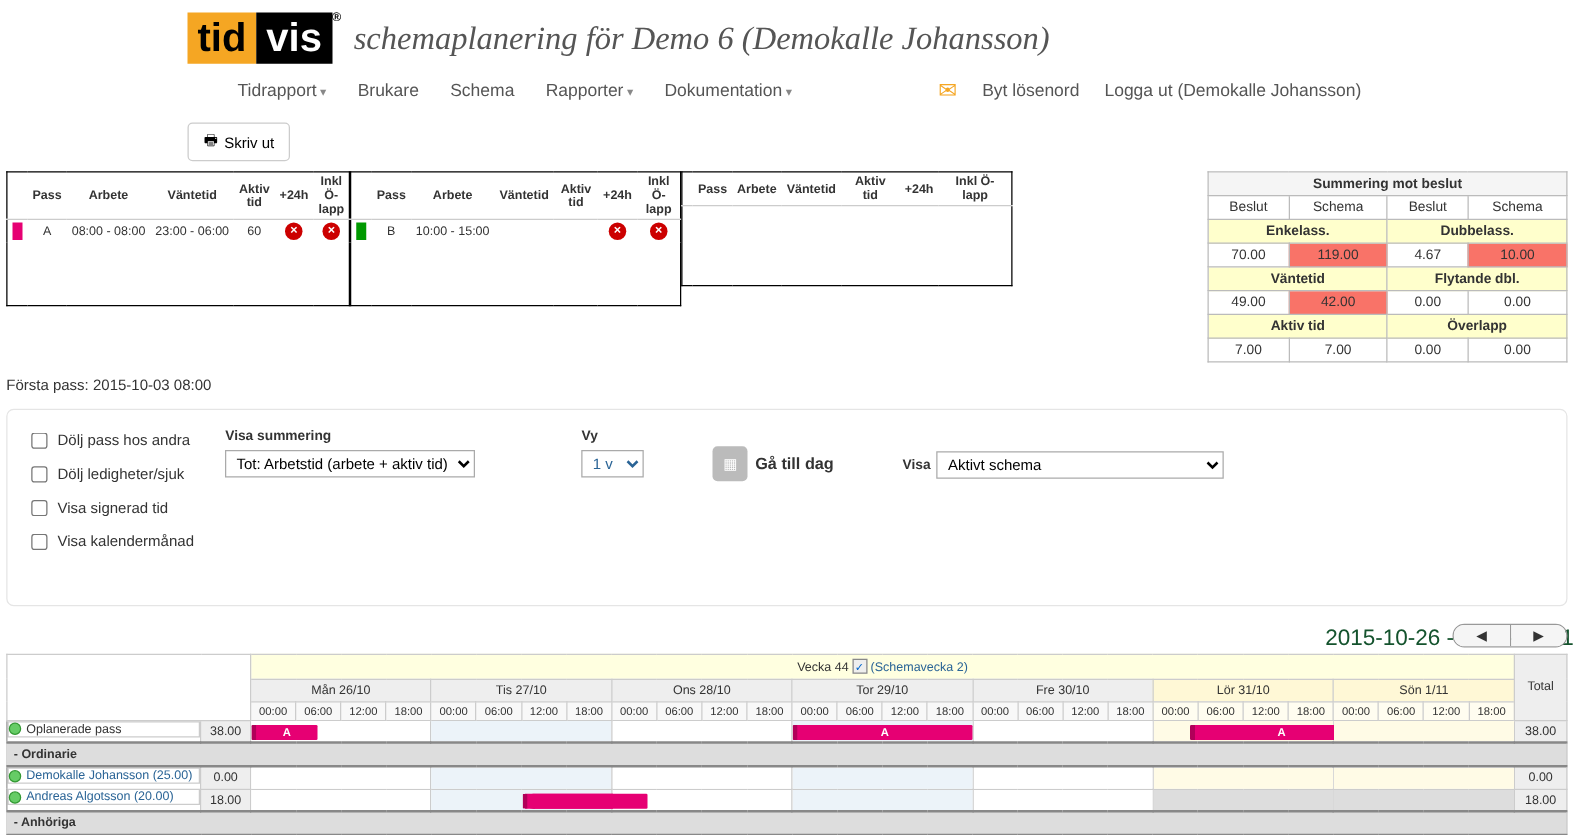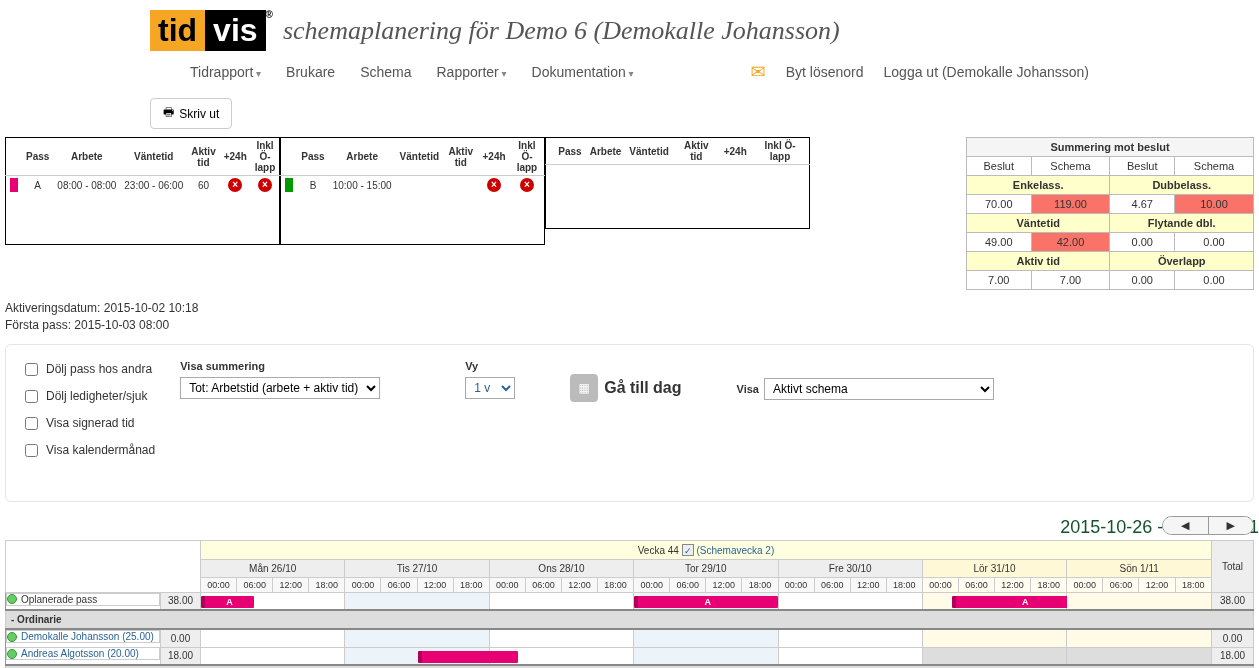--- a/index.html
+++ b/index.html
@@ -240,21 +240,20 @@
       <td>7.00</td>
           <td>7.00</td>
       <td>0.00</td>
           <td>0.00</td>
     </tr>
   </tbody>
     </table>
 </div>
 
 <div class="info-text">
-  <div>Aktiveringsdatum: 2015-10-02 10:18</div>
   <div>Första pass: 2015-10-03 08:00</div>
 </div>
 
 <div class="filter-panel">
   <div class="checkbox-col">
     <div class="checkbox-row">
         <input type="checkbox" style="">
         <span>Dölj pass hos andra</span>
       </div>
     <div class="checkbox-row">
@@ -278,21 +277,21 @@
   </div>
   <div class="filter-col" style="margin-left:60px">
     <label>Vy</label>
     <select class="select" style="width:50px;color:#2a6496">
       <option>1 v</option>
     </select>
   </div>
   <div class="filter-col" style="margin-left:30px;margin-top:14px">
     <div class="cal-btn">
       <span class="cal-icon">▦</span>
-      <span style="font-weight:bold;font-size:16px">Gå till dag</span>
+      <span style="font-weight:bold;font-size:13px">Gå till dag</span>
     </div>
   </div>
   <div class="filter-col-row" style="margin-left:30px">
     <span class="visa-label">Visa</span>
     <select class="select" style="width:230px;margin-top:18px">
       <option>Aktivt schema</option>
     </select>
   </div>
 </div>
 

